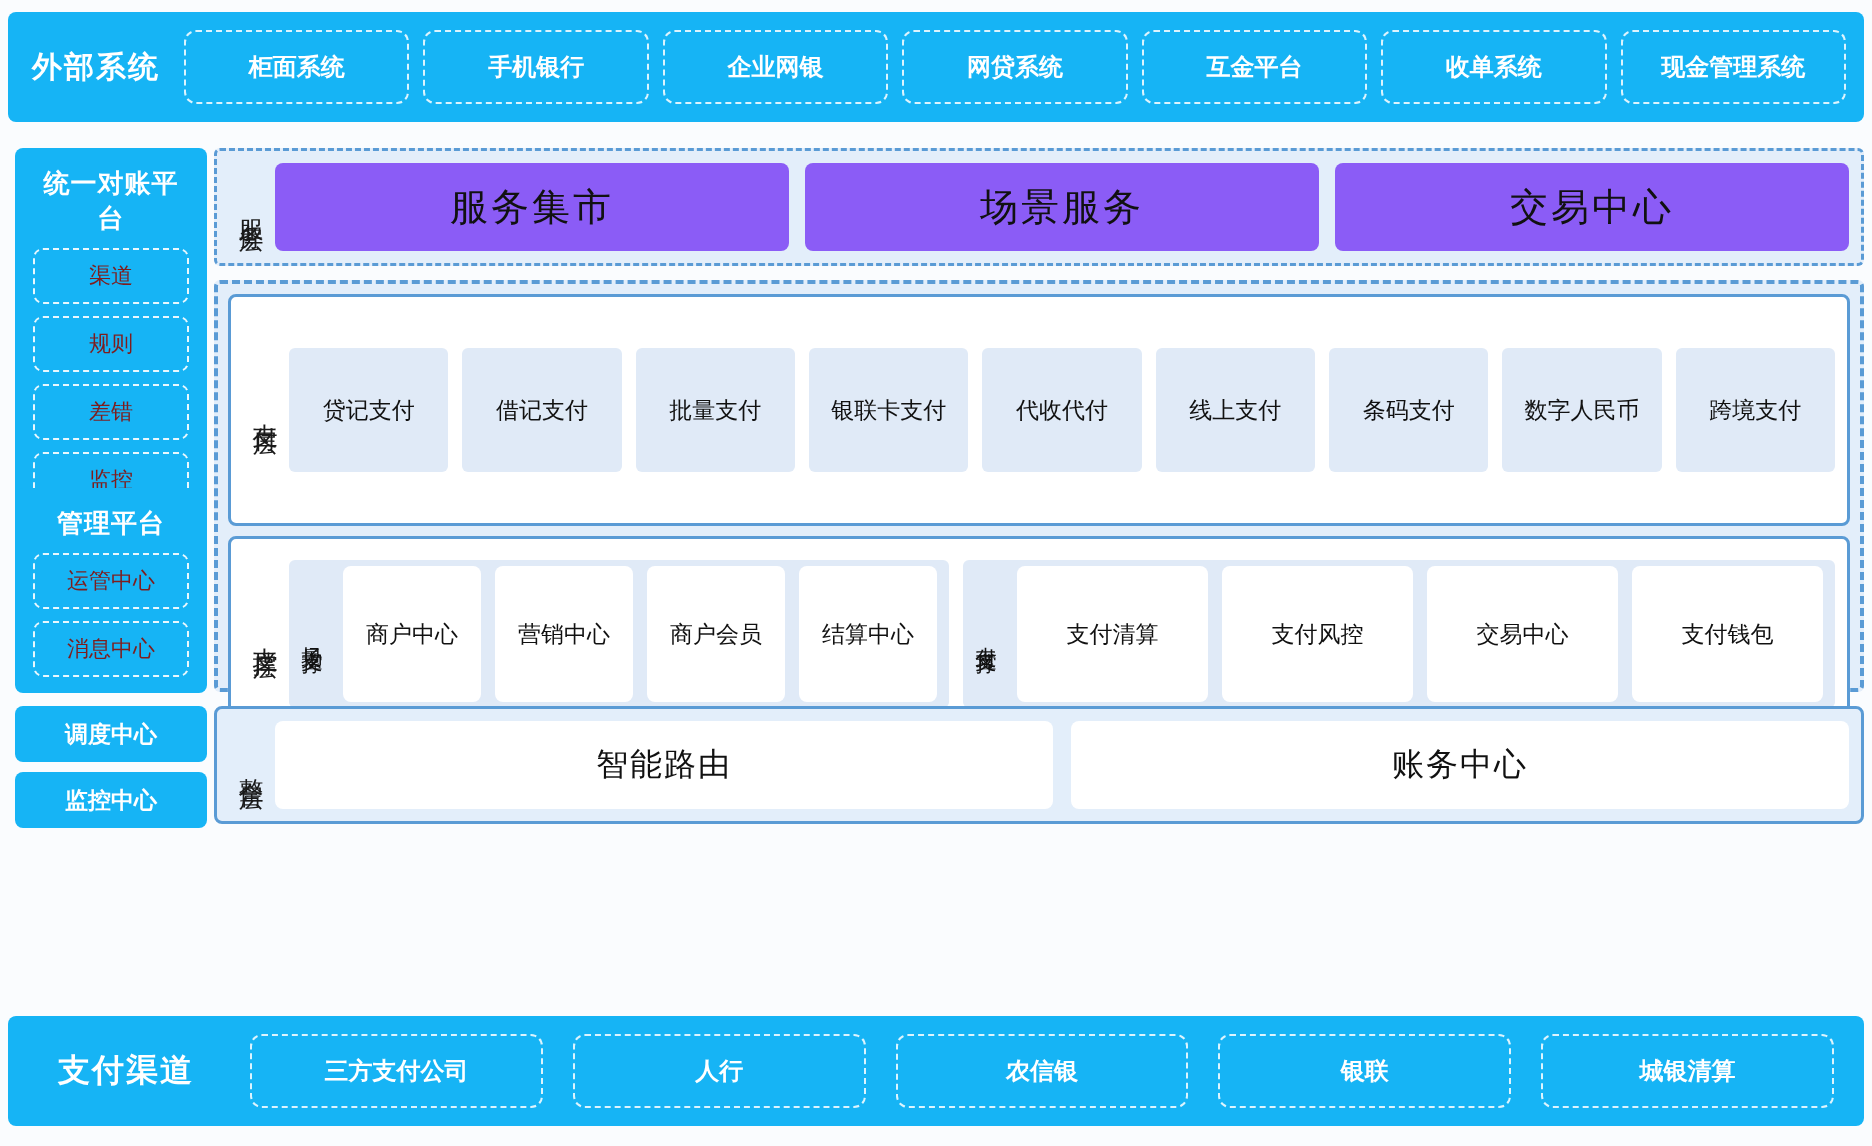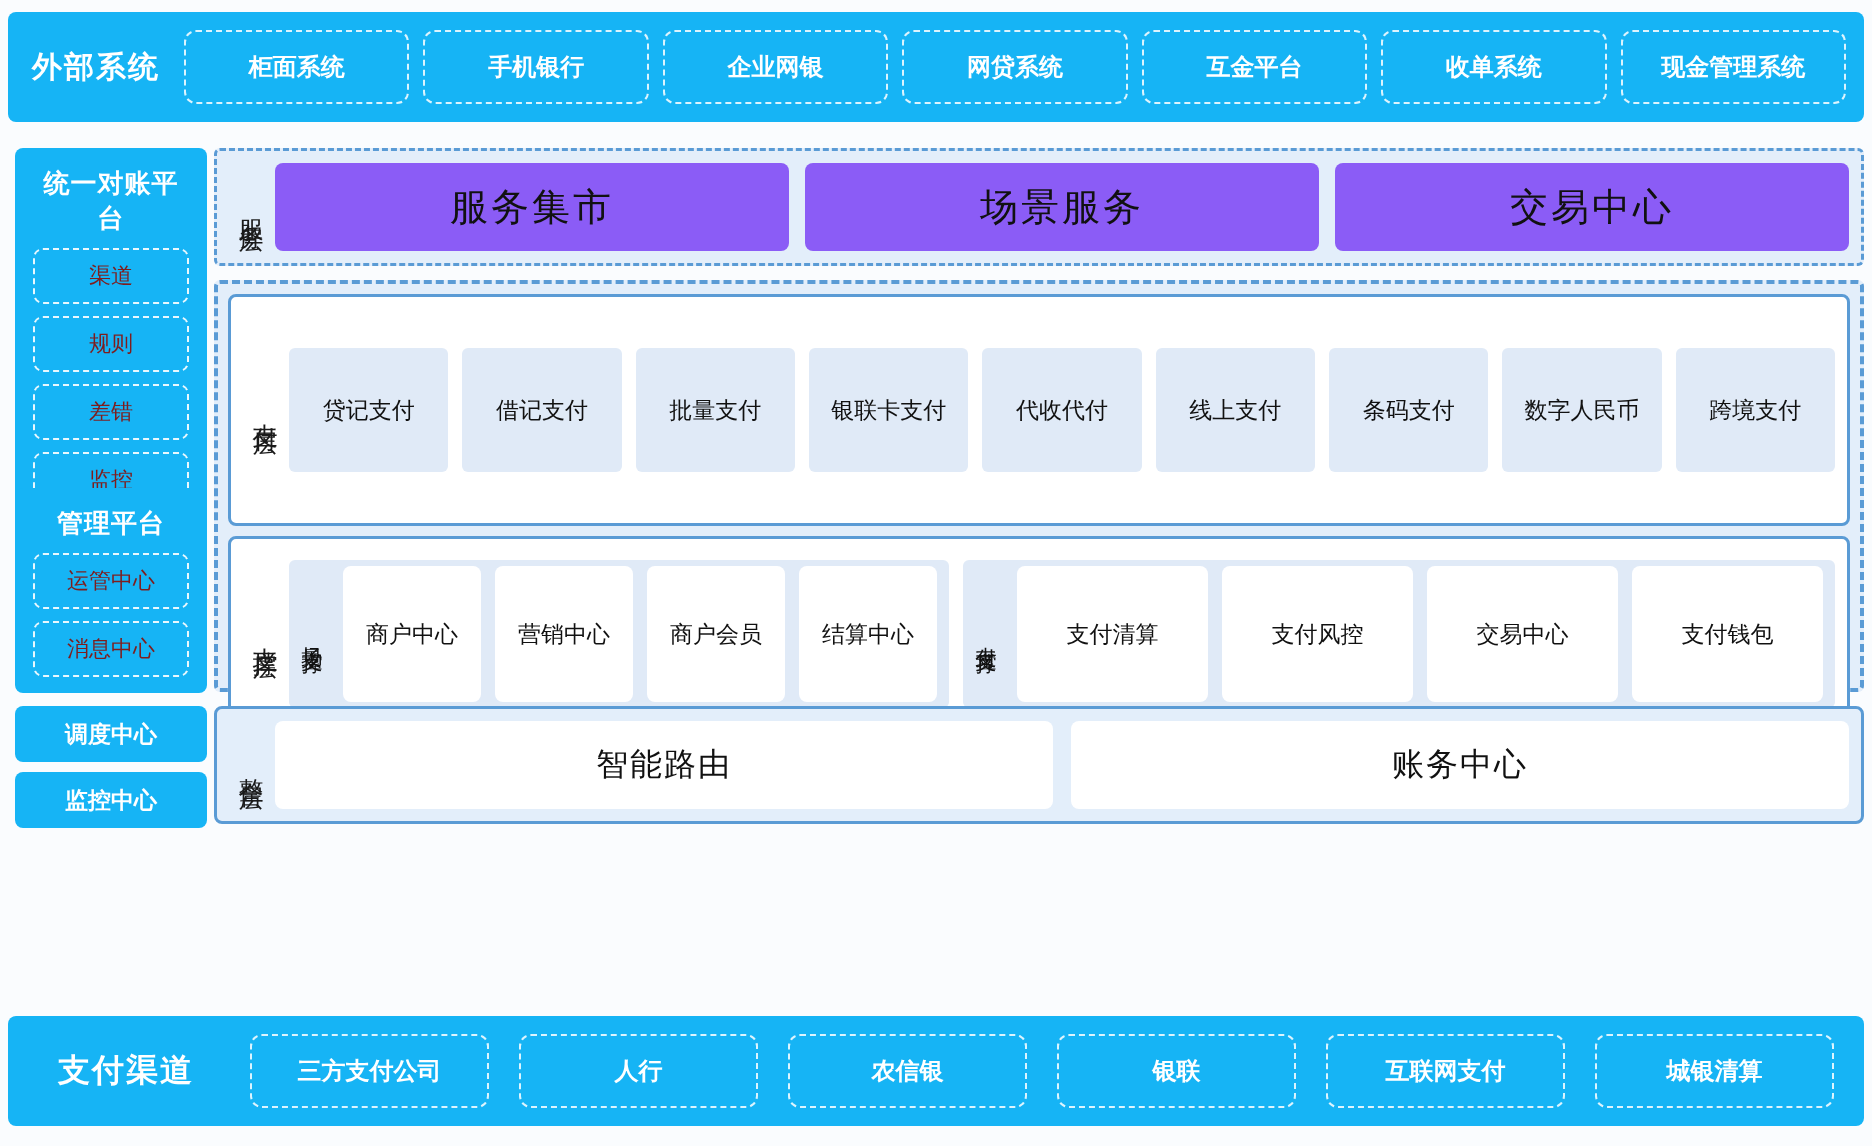--- a/index.html
+++ b/index.html
@@ -303,18 +303,17 @@
     </div>
   </div>
 
   <div class="band" id="payment-channels">
     <div class="band-title">支付渠道</div>
     <div class="band-items">
       <div class="band-chip">三方支付公司</div>
       <div class="band-chip">人行</div>
       <div class="band-chip">农信银</div>
       <div class="band-chip">银联</div>
-      <div class="band-chip">互联网支付</div>
       <div class="band-chip">城银清算</div>
     </div>
   </div>
 
 </div>
 
 </body></html>

